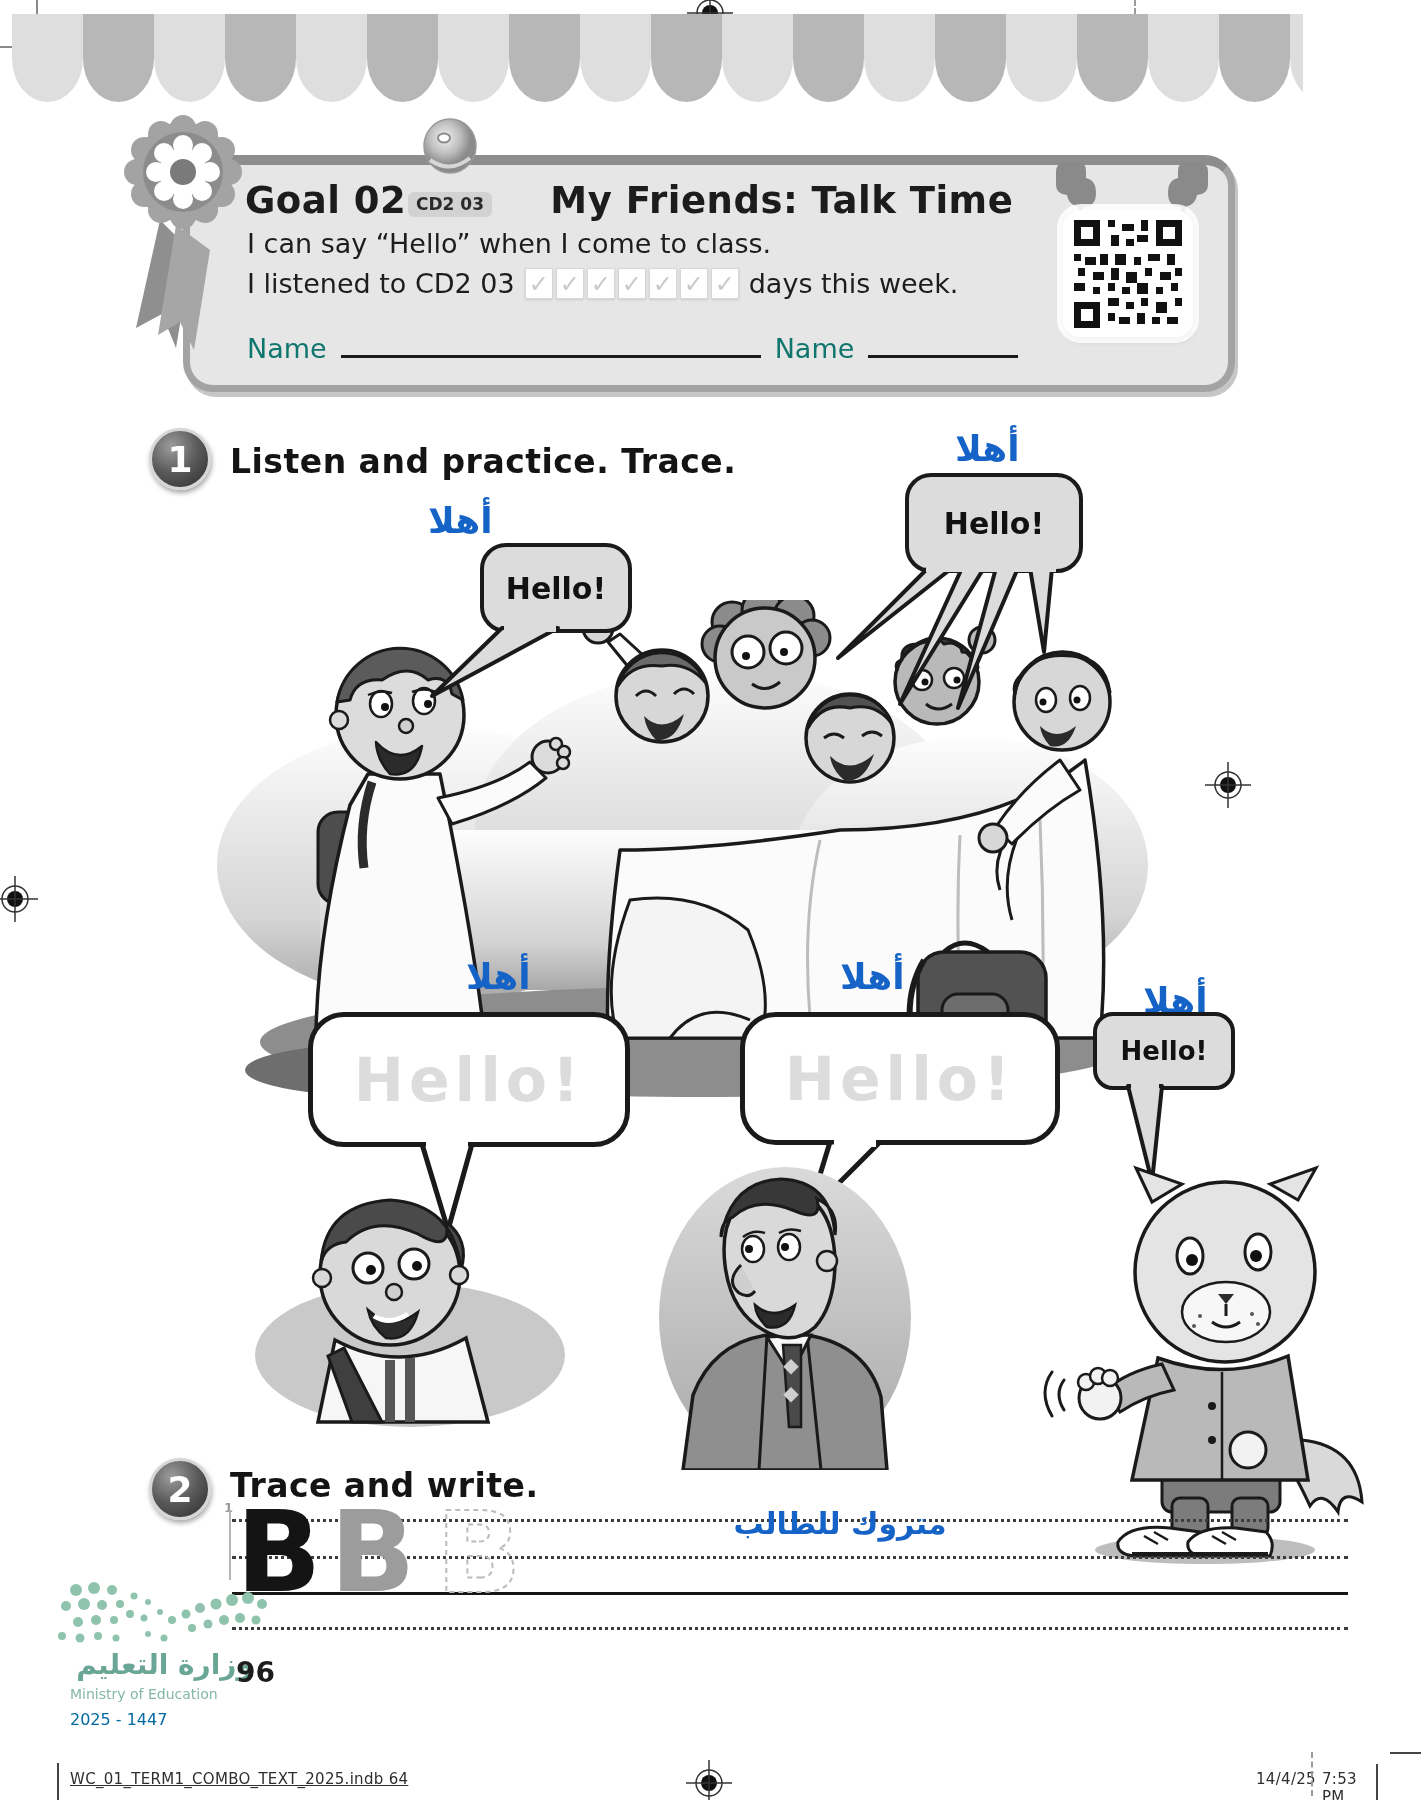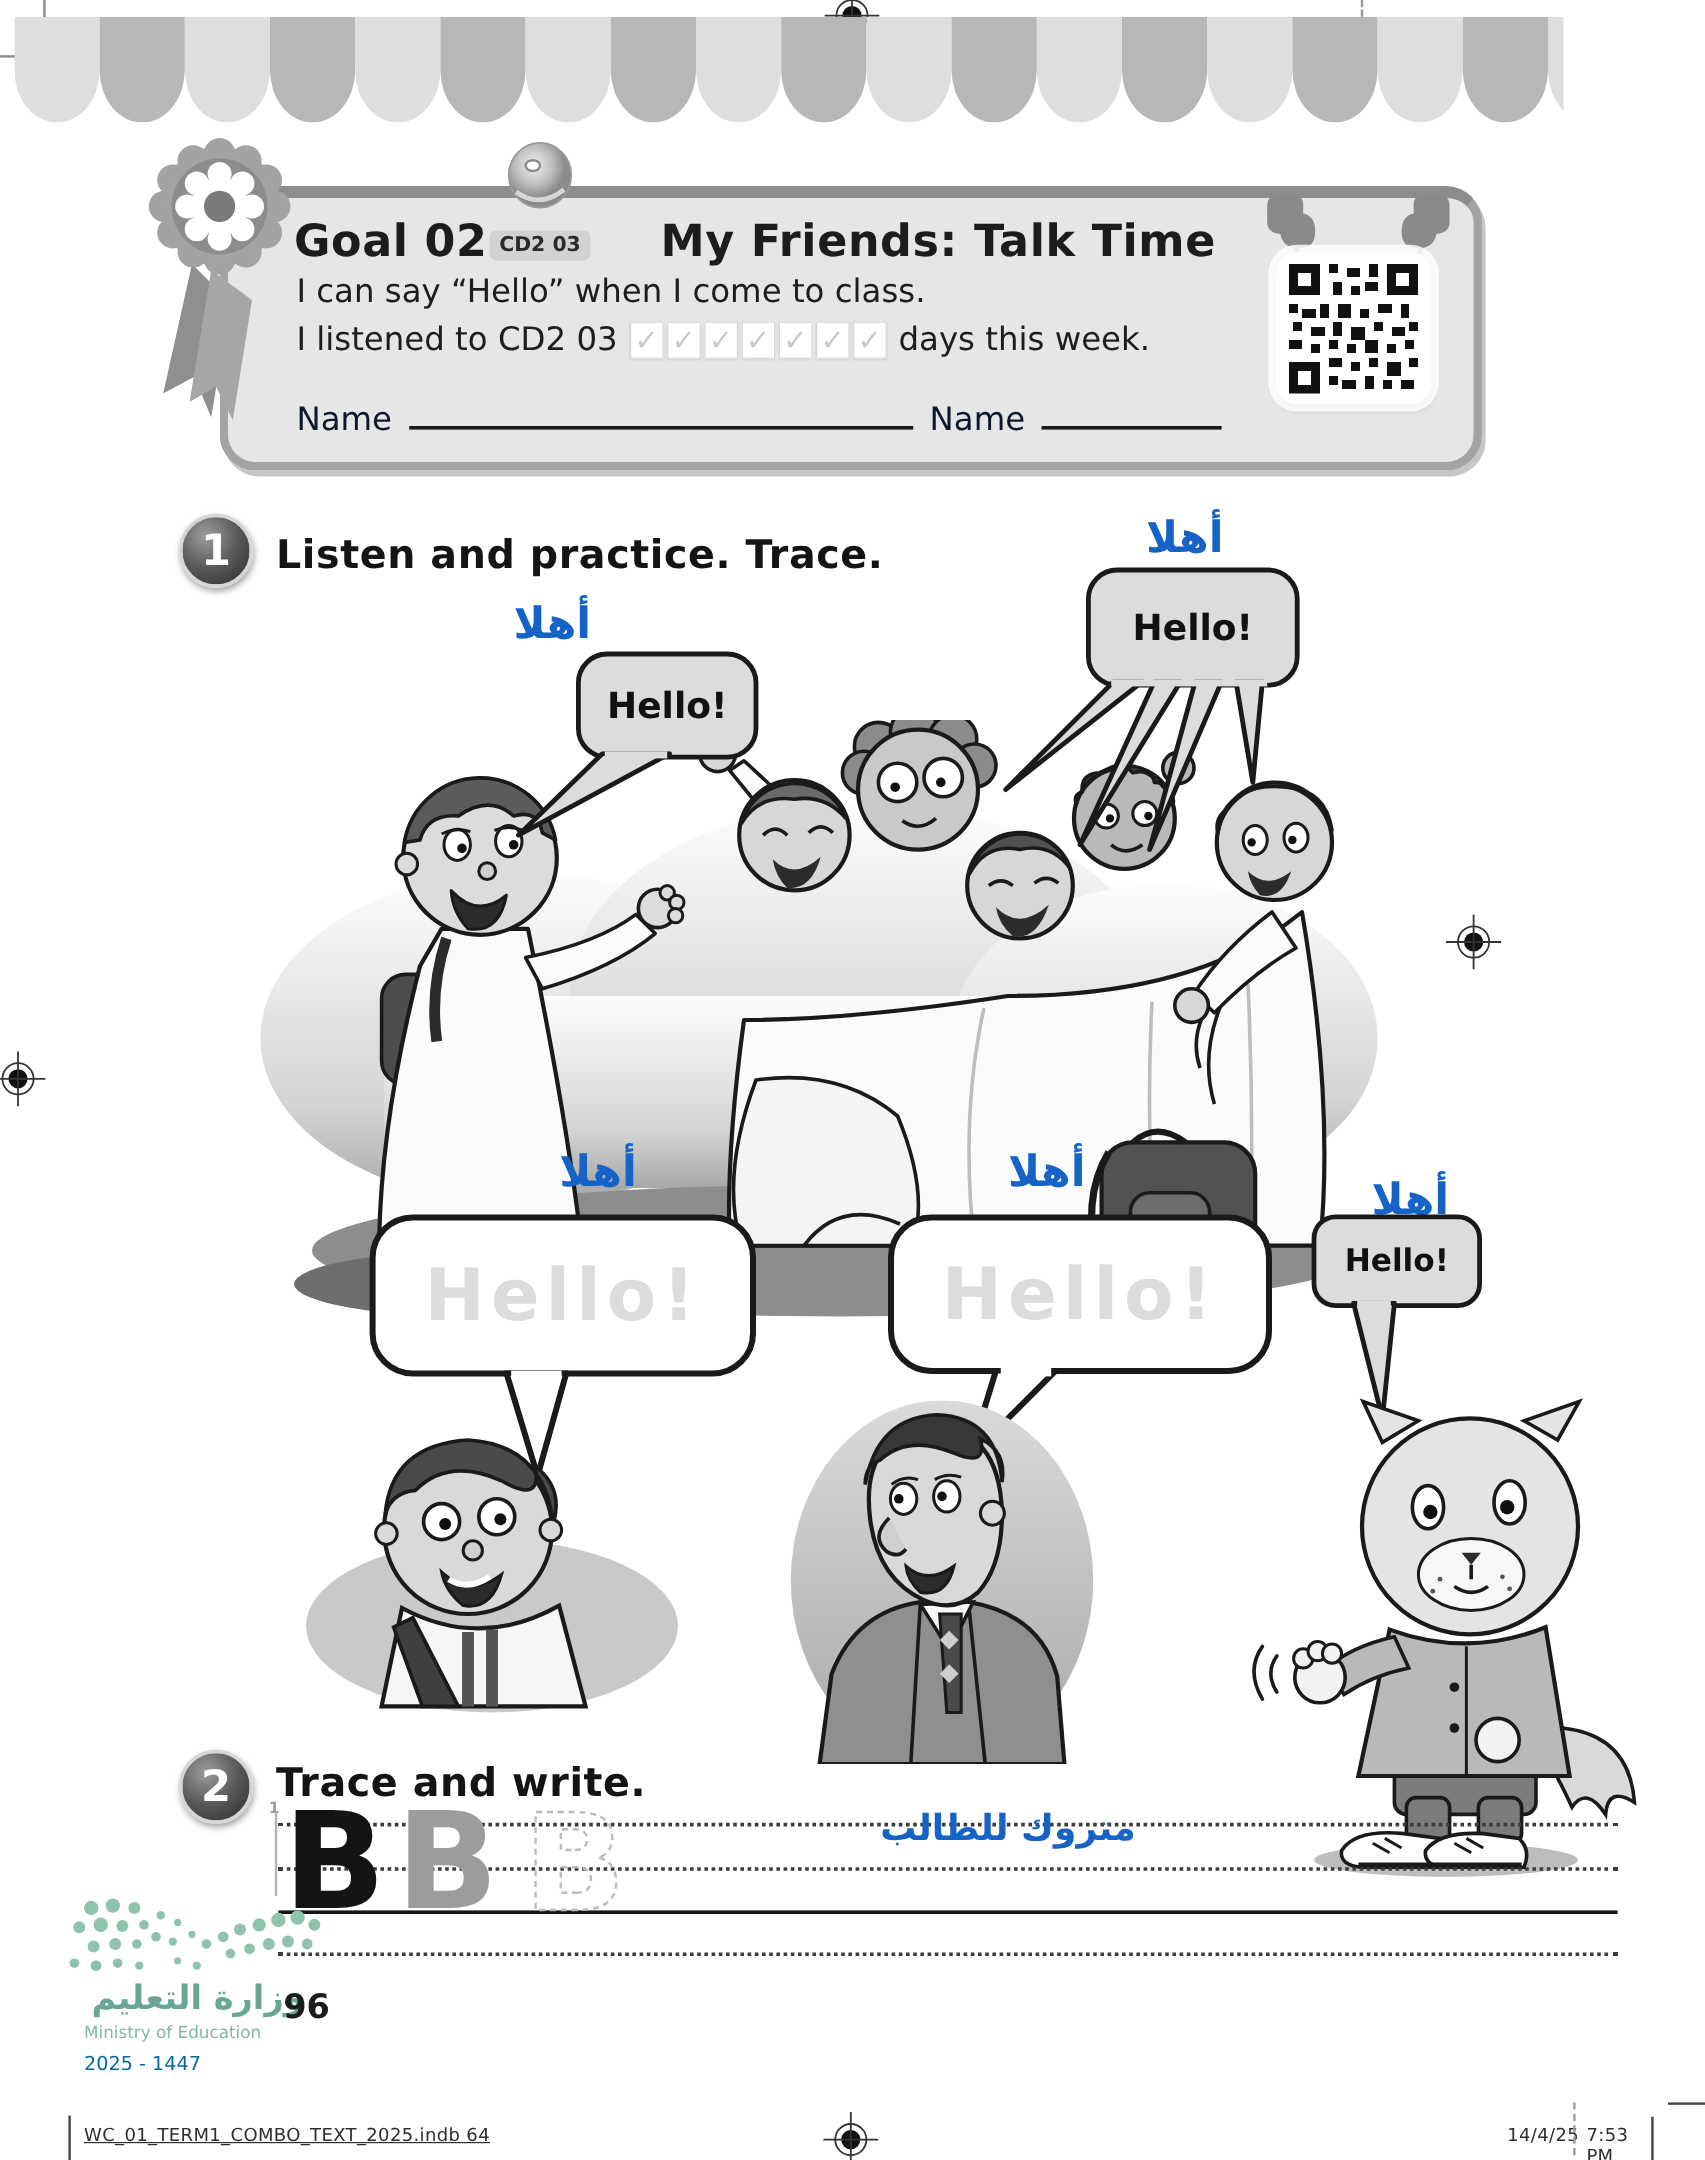--- a/index.html
+++ b/index.html
@@ -28,21 +28,21 @@
   .goal-big { font-size:37px; font-weight:bold; color:#1c1c1c; letter-spacing:0.5px; }
   #cd-tag { background:#d2d2d2; border-radius:6px; padding:2px 8px 3px;
             font-size:17px; font-weight:bold; color:#2a2a2a; margin-bottom:2px; }
   .goal-line { font-size:27px; color:#1d1d1d; display:flex; align-items:center; gap:10px; }
   #goal-line1 { left:247px; top:228px; }
   #goal-line2 { left:247px; top:268px; }
   #days-boxes { display:inline-flex; gap:3px; }
   .day-box { width:28px; height:31px; background:#fff; border:1px solid #d7d7d7;
              display:flex; align-items:center; justify-content:center;
              color:#c9c9c9; font-size:24px; box-shadow:0 1px 2px rgba(0,0,0,.12); }
-  #goal-line3 { left:247px; top:328px; font-size:27px; color:#0f172a; display:flex; align-items:baseline; }
+  #goal-line3 { left:247px; top:328px; font-size:27px; color:#0f766e; display:flex; align-items:baseline; }
   .write-line { border-bottom:3px solid #1a1a1a; height:30px; display:inline-block; }
 
   
   #qr-card { left:1063px; top:210px; width:130px; height:127px; background:#fff;
              border-radius:18px; box-shadow:0 0 0 6px rgba(255,255,255,.85), 1px 3px 6px rgba(0,0,0,.25); }
 
   
   .badge { width:62px; height:62px; border-radius:50%;
            background:radial-gradient(circle at 35% 28%, #9d9d9d, #5a5a5a 48%, #2c2c2c 100%);
            border:3px solid #d6d6d6; box-shadow:1px 3px 5px rgba(0,0,0,.35);

